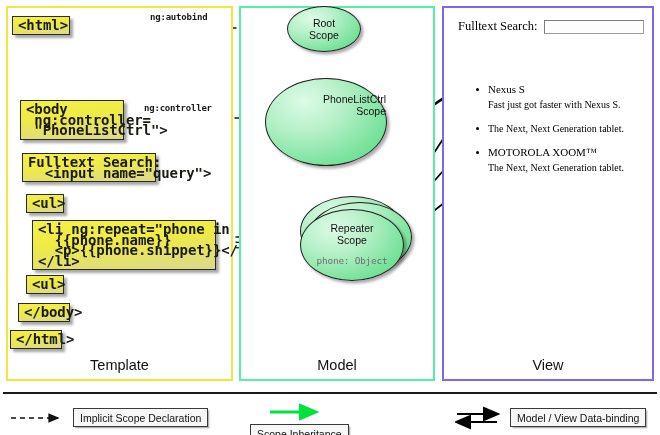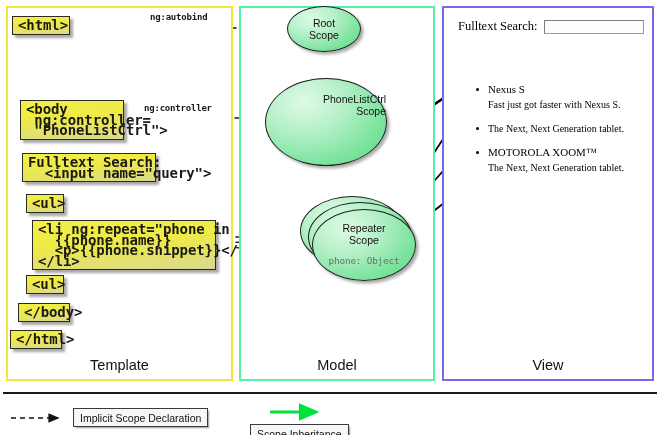--- a/index.html
+++ b/index.html
@@ -294,21 +294,21 @@
 Scope</div>
   </div>
 
   <div class="scope" style="left:265px; top:78px; width:122px; height:88px;text-align:right;">
     <div class="scope-title" style="margin-top:14px;">PhoneListCtrl
 Scope</div>
   </div>
 
   <div class="scope" style="left:300px; top:196px; width:104px; height:70px; z-index:1;"></div>
   <div class="scope" style="left:308px; top:202px; width:104px; height:70px; z-index:2;"></div>
-  <div class="scope" style="left:312px; top:209px; width:104px; height:72px; z-index:3;">
+  <div class="scope" style="left:300px; top:209px; width:104px; height:72px; z-index:3;">
     <div class="scope-title" style="margin-top:12px;">Repeater
 Scope</div>
     <div class="scope-props prop-dim" style="margin-top:9px;">phone: Object</div>
   </div>
 
   <div class="column col-view">
     <div class="view-inner">
 
       <div class="view-search-row">
         <span class="view-search-label">Fulltext Search:</span>
@@ -370,16 +370,30 @@
             <marker id="lgArrowG" markerWidth="7" markerHeight="7" refX="5.5" refY="3" orient="auto">
               <path d="M0,0 L7,3 L0,6 z" fill="#00e23c"></path>
             </marker>
           </defs>
           <line x1="3" y1="12" x2="48" y2="12" stroke="#00e23c" stroke-width="3" marker-end="url(#lgArrowG)"></line>
         </svg>
       </div>
       <div class="legend-box">Scope Inheritance</div>
     </div>
 
+    <div class="legend-item" style="left:455px;">
+      <div class="legend-art" style="width:48px;">
+        <svg width="48" height="24" viewBox="0 0 48 24">
+          <defs>
+            <marker id="lgArrowD" markerWidth="8" markerHeight="8" refX="6.5" refY="3.5" orient="auto">
+              <path d="M0,0 L8,3.5 L0,7 z" fill="#000"></path>
+            </marker>
+          </defs>
+          <line x1="2" y1="8" x2="42" y2="8" stroke="#000" stroke-width="2.2" marker-end="url(#lgArrowD)"></line>
+          <line x1="42" y1="16" x2="2" y2="16" stroke="#000" stroke-width="2.2" marker-end="url(#lgArrowD)"></line>
+        </svg>
+      </div>
+      <div class="legend-box">Model / View Data-binding</div>
+    </div>
 
   </div>
 
 </div>
 
 </body></html>

